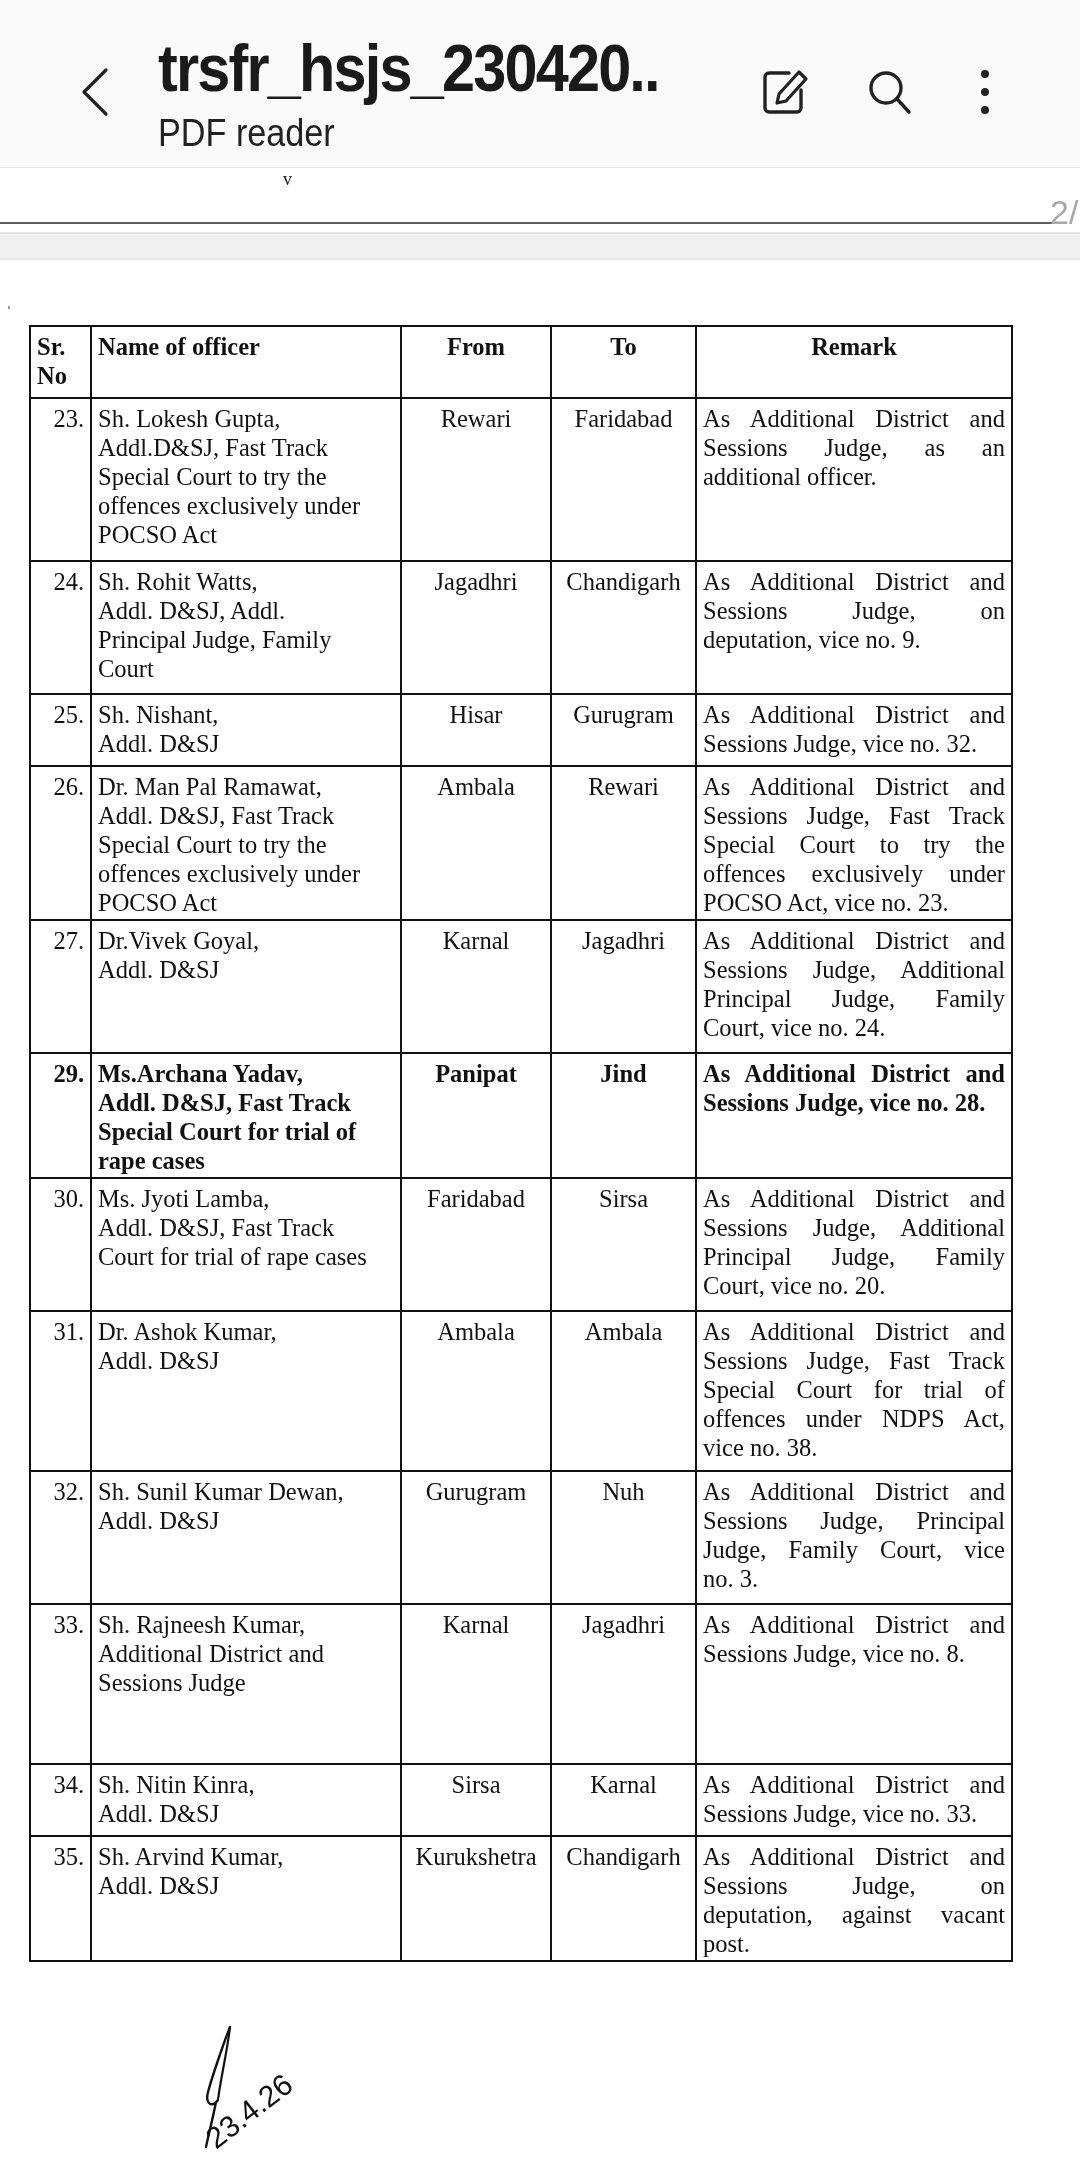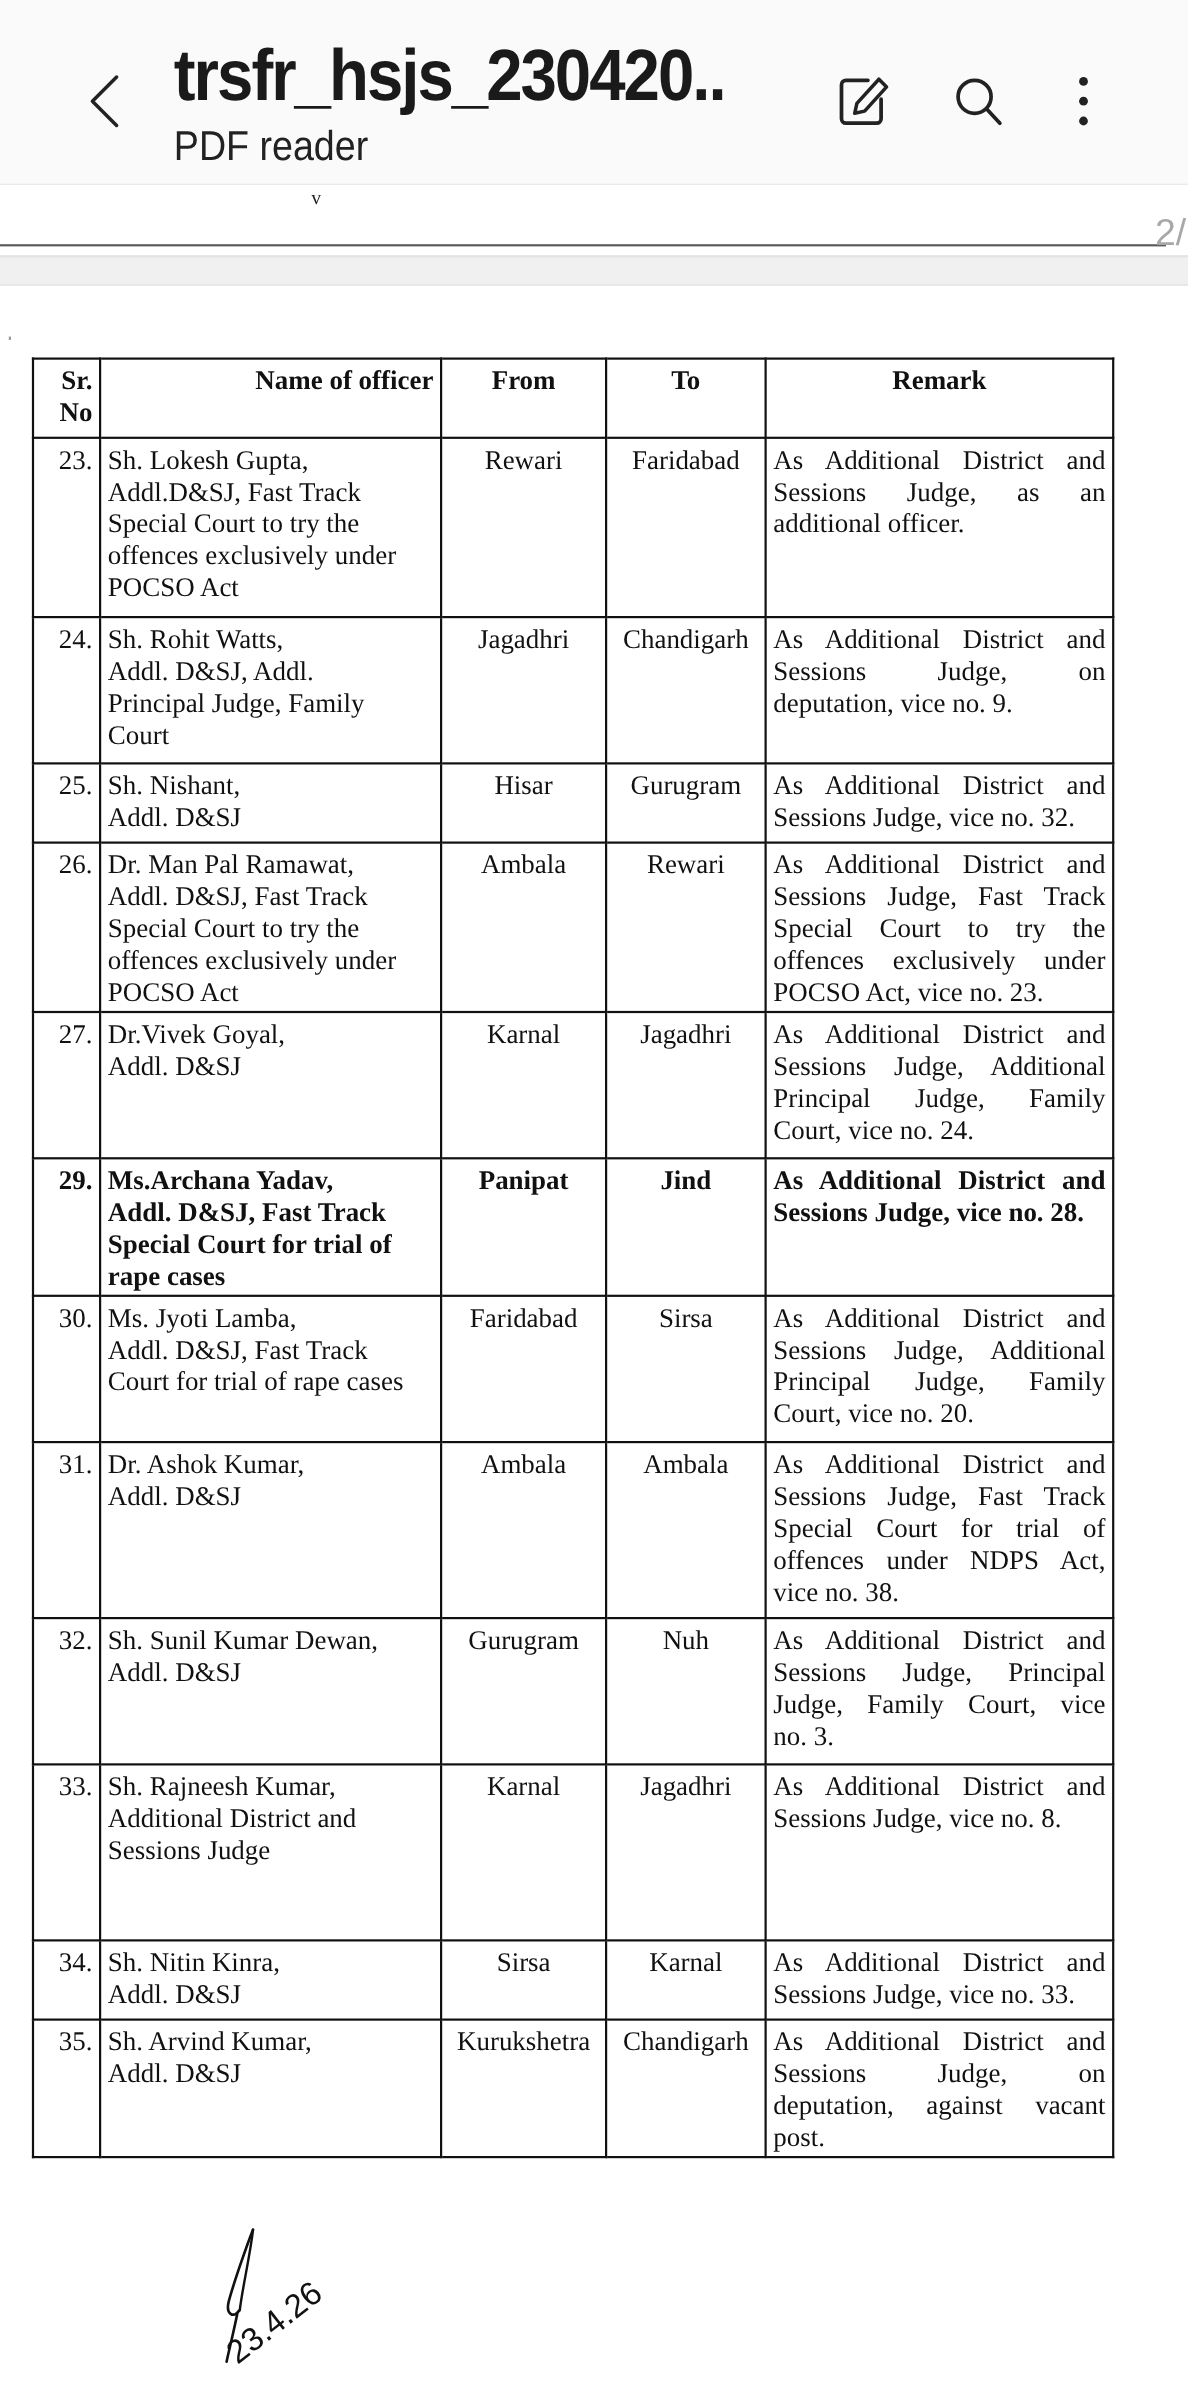--- a/index.html
+++ b/index.html
@@ -48,21 +48,21 @@
 
   table.transfers {
     position: absolute; left: 29px; top: 63px; width: 982px;
     border-collapse: collapse; table-layout: fixed;
     font-family: "Liberation Serif", serif; font-size: 24.5px; line-height: 29px; color: #111;
   }
   table.transfers th, table.transfers td {
     border: 2px solid #111; vertical-align: top; padding: 5px 6px 2px 6px;
   }
   table.transfers th { font-weight: bold; text-align: center; height: 72px; }
-  table.transfers th.left { text-align: right; }
+  table.transfers th.left { text-align: left; }
   td.sr { text-align: right; padding-right: 8px; margin-left: 40px; }
   td.center { text-align: center; padding-left: 2px; padding-right: 2px; }
   td.remark { text-align: justify; text-align-last: left; }
   .line { display: block; }
   .remark .line { text-align: justify; text-align-last: justify; }
   .remark .line.last { text-align-last: left; }
 
   .signature { position: absolute; left: 190px; top: 1760px; width: 160px; height: 140px; }
 </style>
 </head>

